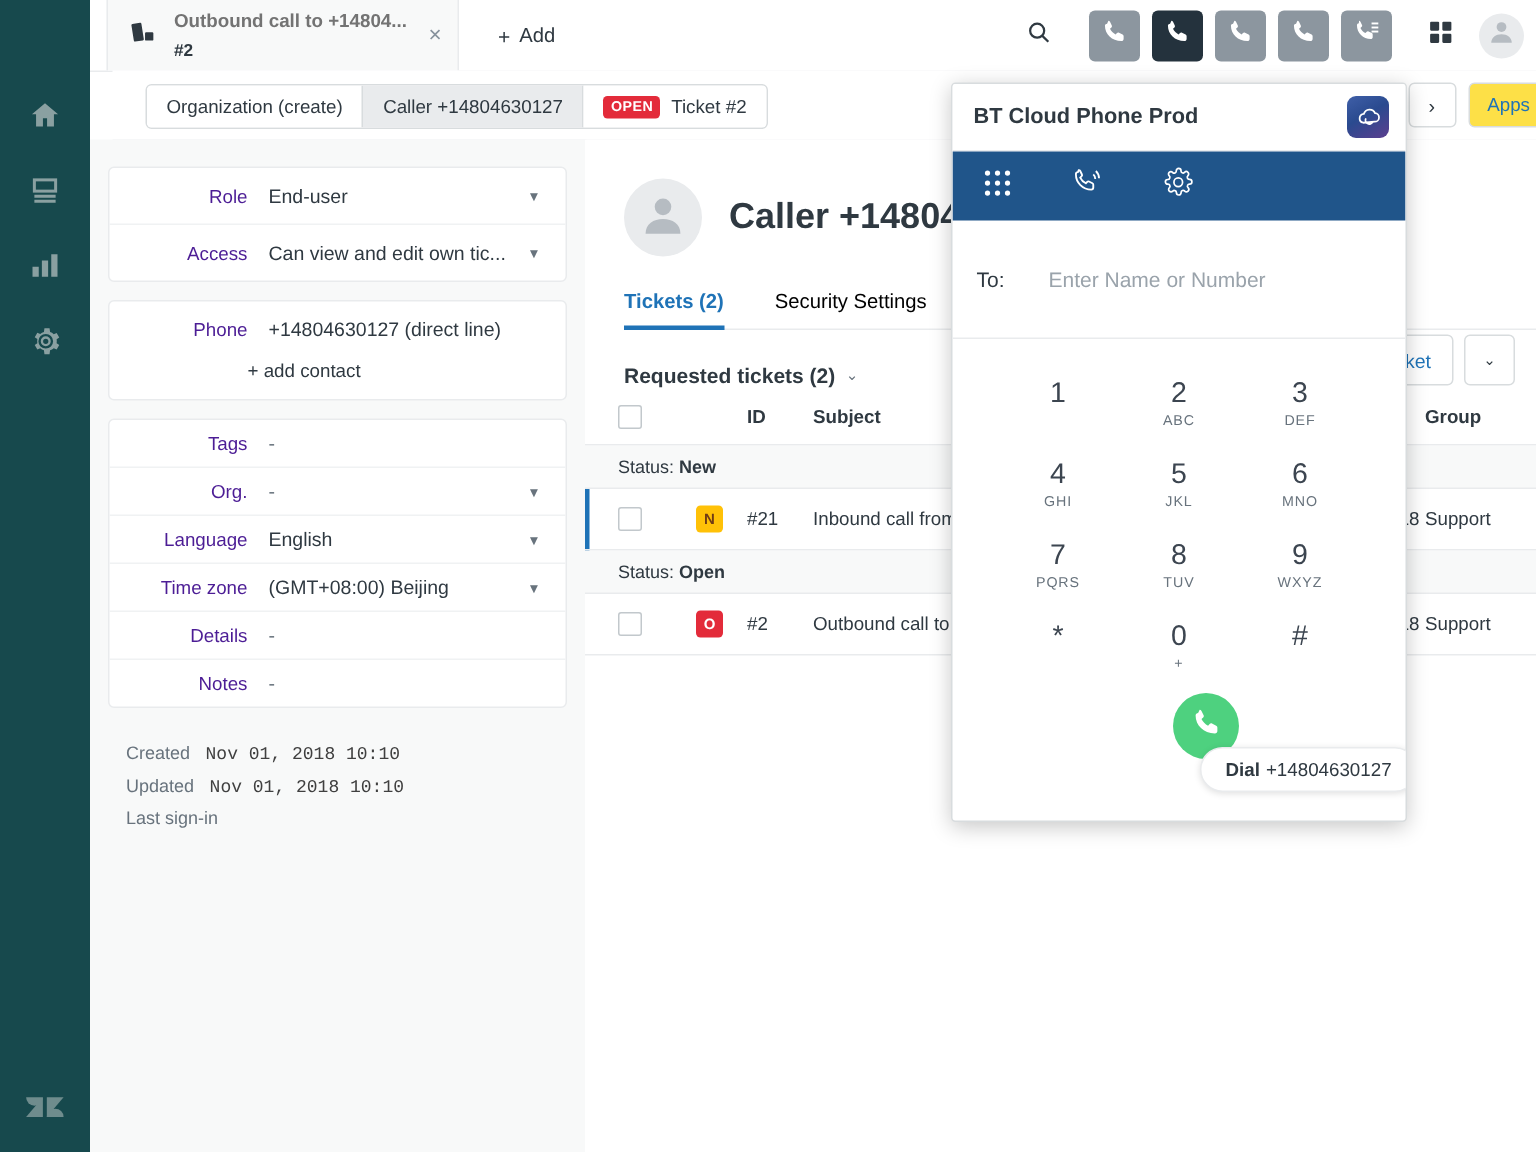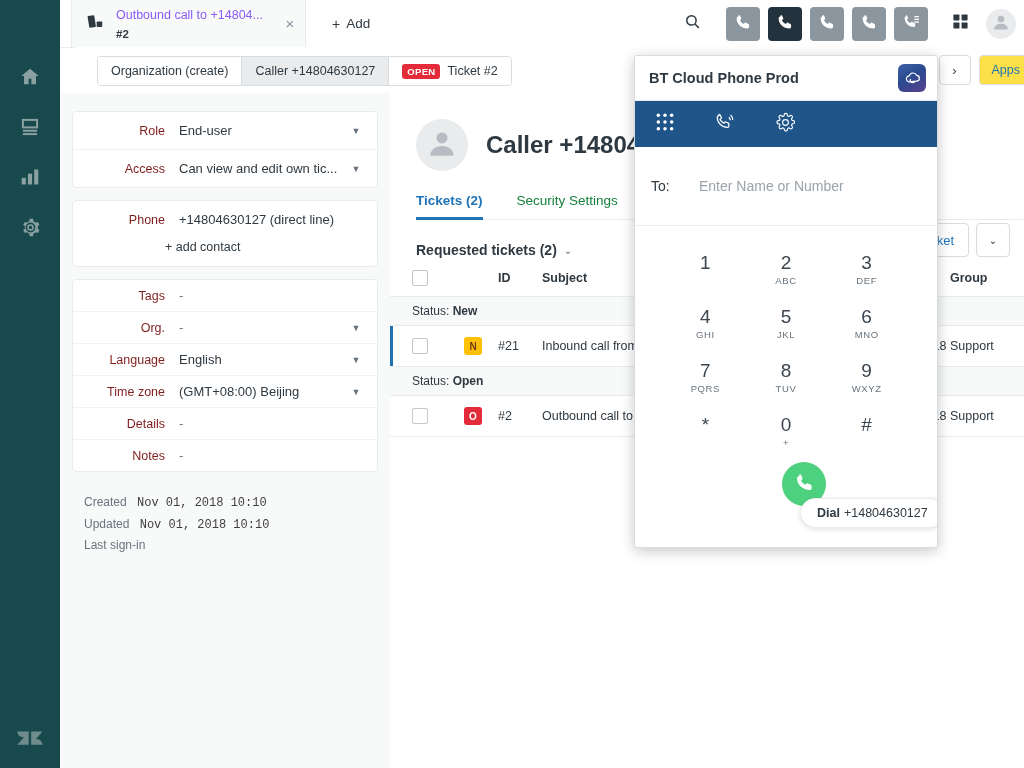--- a/index.html
+++ b/index.html
@@ -37,21 +37,21 @@
     background:#ffffff;border-bottom:1px solid #e9ebed;
   }
   .tab-ticket{
     position:absolute;left:11px;top:0;width:233px;height:47px;
     background:#f8f9f9;border-right:1px solid #e9ebed;border-left:1px solid #e9ebed;
     display:flex;align-items:center;cursor:pointer;
   }
   .tab-ticket-icon{margin-left:14px;margin-right:11px;flex:0 0 auto;}
   .tab-ticket-text{flex:1 1 auto;min-width:0;line-height:1.18;}
   .tab-ticket-title{
-    font-size:12.5px;font-weight:normal;color:#8b5cf6;
+    font-size:12.5px;font-weight:bold;color:#737373;
     white-space:nowrap;overflow:hidden;
   }
   .tab-ticket-sub{font-size:11.5px;font-weight:bold;color:#2f3941;}
   .tab-close{
     flex:0 0 auto;width:30px;height:47px;display:flex;align-items:center;justify-content:center;
     color:#87929d;font-size:15px;cursor:pointer;
   }
   .tab-add{
     position:absolute;left:258px;top:0;height:47px;
     display:flex;align-items:center;gap:6px;padding:0 14px;
@@ -121,21 +121,21 @@
     background:#fff;border:1px solid #e9ebed;border-radius:4px;margin:0 12px 12px 12px;
   }
   .card.first{margin-top:18px;}
   .frow{
     display:flex;align-items:center;padding:11px 14px;
   }
   .frow + .frow{border-top:1px solid #f0f2f3;}
   .frow.tight{padding-top:8px;padding-bottom:8px;}
   .flabel{
     width:78px;flex:0 0 78px;text-align:right;padding-right:14px;
-    font-size:12.5px;color:#7f1d1d;
+    font-size:12.5px;color:#4c1d95;
   }
   .fvalue{
     flex:1 1 auto;font-size:13px;color:#2f3941;white-space:nowrap;overflow:hidden;text-overflow:ellipsis;
   }
   .fvalue.muted{color:#68737d;}
   .caret{
     flex:0 0 auto;width:14px;color:#68737d;font-size:9px;text-align:center;cursor:pointer;
   }
   .addcontact{
     padding:2px 14px 12px 92px;font-size:12.5px;color:#2f3941;cursor:pointer;
@@ -169,21 +169,21 @@
   }
   .newticket-caret{
     width:32px;height:32px;border:1px solid #d8dcde;border-radius:4px;background:#fff;color:#2f3941;
     display:flex;align-items:center;justify-content:center;font-size:10px;cursor:pointer;
   }
   .utabs{
     display:flex;align-items:flex-end;gap:34px;margin:22px 0 0 26px;
     border-bottom:1px solid #e9ebed;padding-right:26px;
   }
   .utab{
-    padding-bottom:9px;font-size:13.5px;color:#15803d;cursor:pointer;white-space:nowrap;
+    padding-bottom:9px;font-size:13.5px;color:#000000;cursor:pointer;white-space:nowrap;
     border-bottom:3px solid transparent;margin-bottom:-1px;
   }
   .utab.active{color:#1f73b7;font-weight:bold;border-bottom-color:#1f73b7;}
 
   .req-head{
     margin:22px 0 0 26px;font-size:14px;font-weight:bold;color:#2f3941;
     display:flex;align-items:center;gap:7px;cursor:pointer;
   }
   .req-head .chev{font-size:10px;font-weight:normal;color:#68737d;}
 

